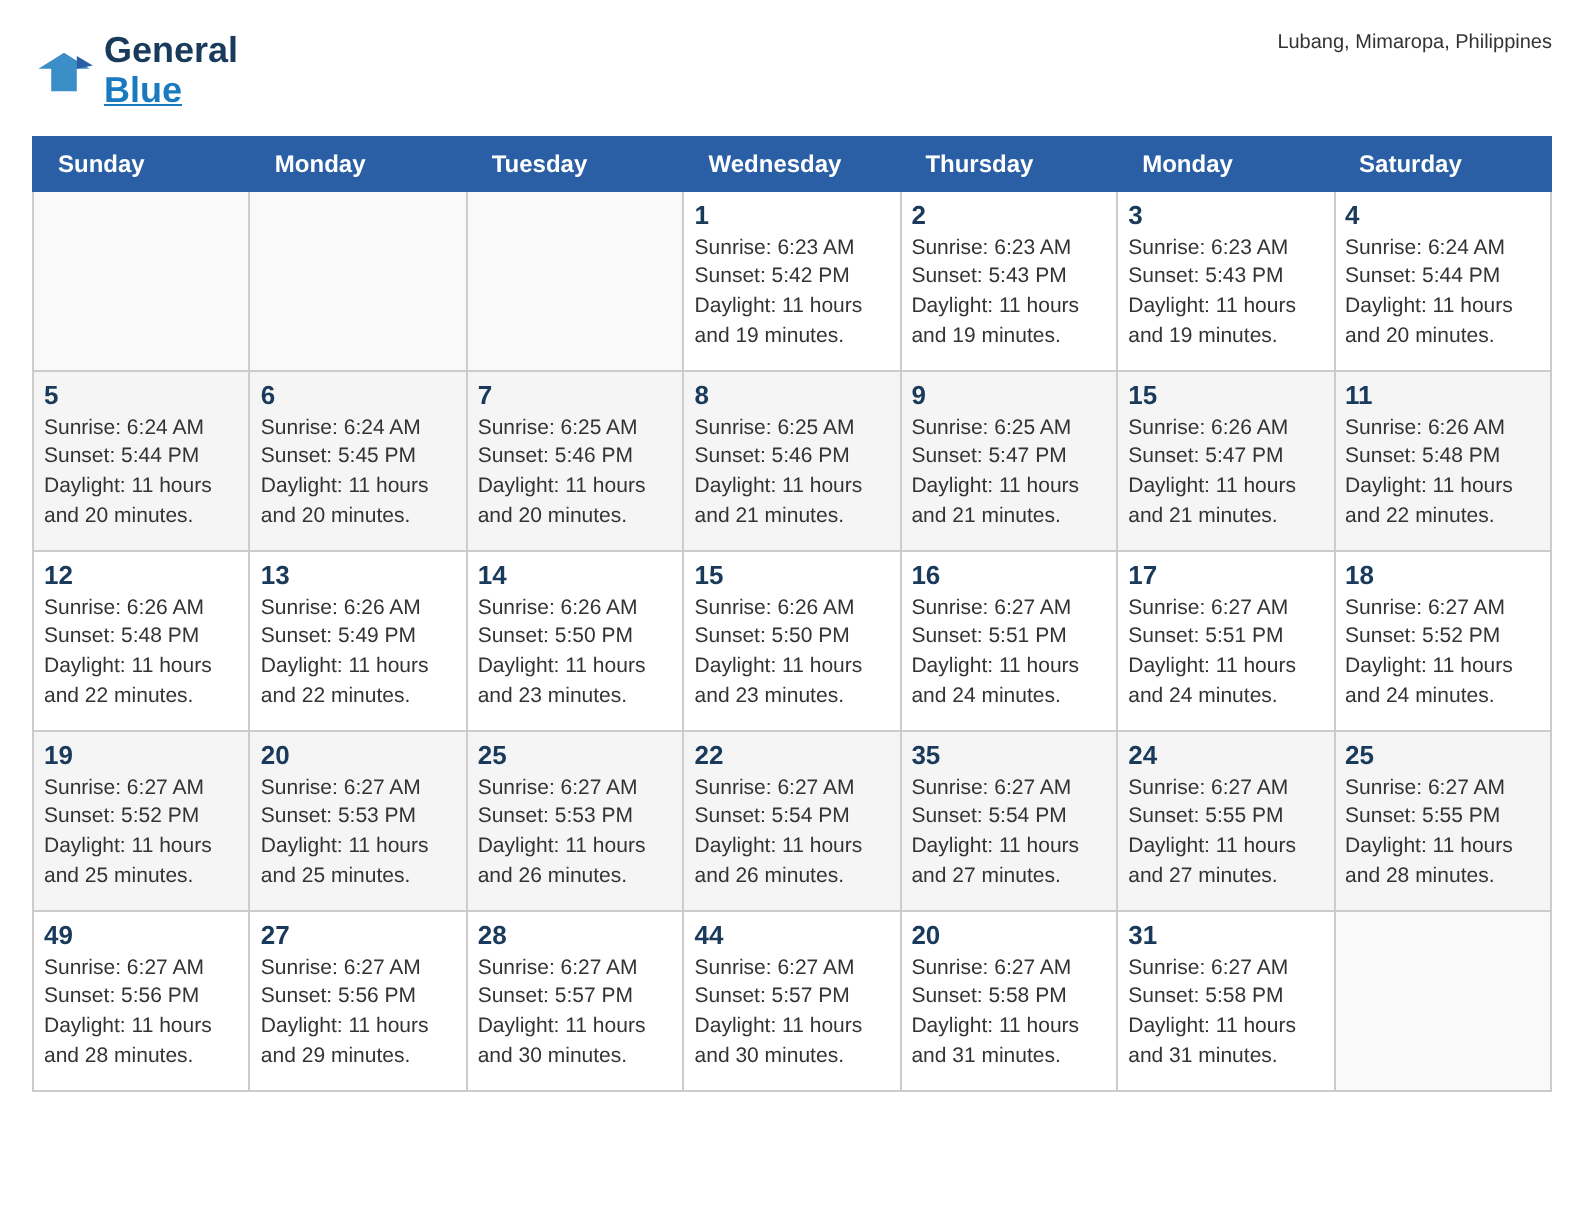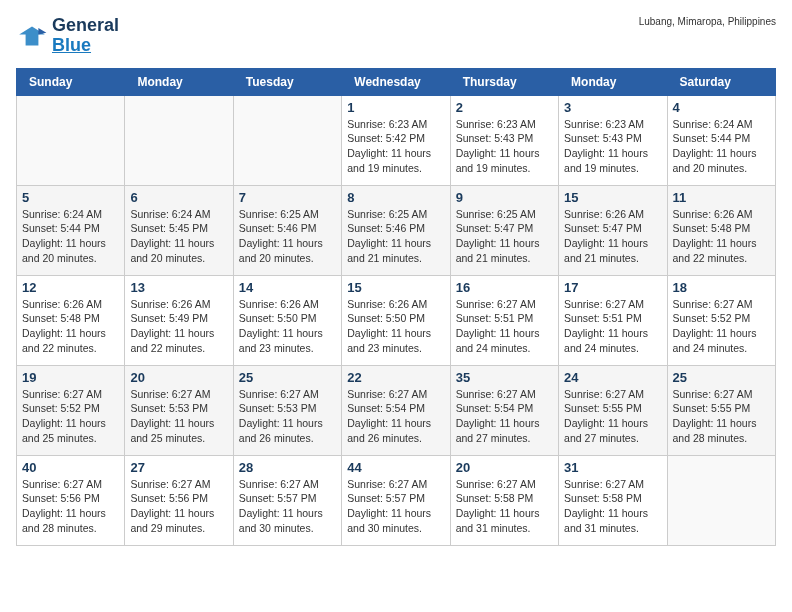--- a/index.html
+++ b/index.html
@@ -296,21 +296,21 @@
         <td>
           <div class="day-num">25</div>
           <div class="day-info" style="white-space: pre-line;">Sunrise: 6:27 AM
 Sunset: 5:55 PM
 Daylight: 11 hours
 and 28 minutes.</div>
         </td>
       </tr>
       <tr>
         <td>
-          <div class="day-num">40</div>
+          <div class="day-num">49</div>
           <div class="day-info" style="white-space: pre-line;">Sunrise: 6:27 AM
 Sunset: 5:56 PM
 Daylight: 11 hours
 and 28 minutes.</div>
         </td>
         <td>
           <div class="day-num">27</div>
           <div class="day-info" style="white-space: pre-line;">Sunrise: 6:27 AM
 Sunset: 5:56 PM
 Daylight: 11 hours

